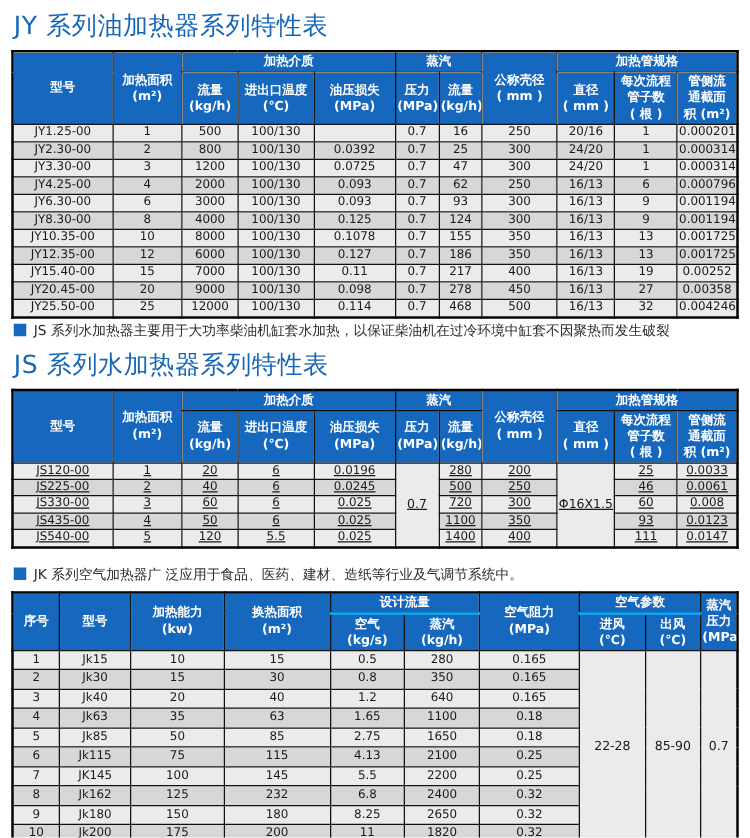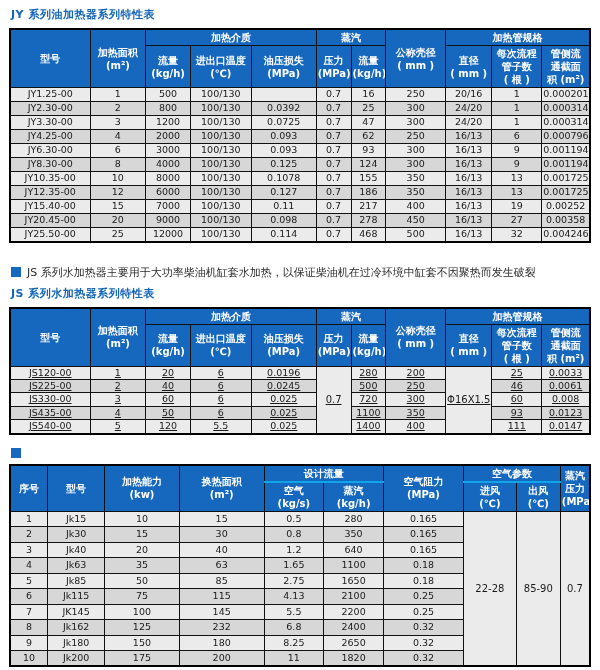--- a/index.html
+++ b/index.html
@@ -12,28 +12,28 @@
   }
   *{box-sizing:border-box;margin:0;padding:0;}
   html,body{background:#fff;}
   body{
     width:600px;height:670px;overflow:hidden;
     font-family:"DejaVu Sans","Liberation Sans",sans-serif;
     padding:5px 9px 0 9px;
   }
   .section-title{
     color:var(--title-blue);
-    font-size:11px;font-weight:bold;
+    font-size:20px;font-weight:normal;
     letter-spacing:.5px;
     margin:2px 0 6px 2px;
   }
   .note{
     display:flex;align-items:center;gap:6px;
     font-size:11px;color:#2b2b2b;
-    margin:22px 0 6px 2px;
+    margin:2px 0 6px 2px;
     white-space:nowrap;
   }
   .note .bullet{
     width:10px;height:10px;flex:0 0 10px;
     background:var(--blue);
     display:inline-block;
   }
   table{
     border-collapse:collapse;table-layout:fixed;width:100%;
     border:2px solid #000;
@@ -363,20 +363,21 @@
         <td>1400</td>
         <td>400</td>
         <td>111</td>
         <td>0.0147</td>
       </tr>
     </tbody>
 </table>
 
 <div class="note" style="margin-top:13px">
   <span class="bullet"></span>
+  <span>JK 系列空气加热器广 泛应用于食品、医药、建材、造纸等行业及气调节系统中。</span>
 </div>
 
 <table class="tbl-jk">
   <colgroup>
     <col style="width:6.5%">
       <col style="width:9.8%">
       <col style="width:12.9%">
     <col style="width:14.6%">
       <col style="width:10.3%">
       <col style="width:10.3%">

